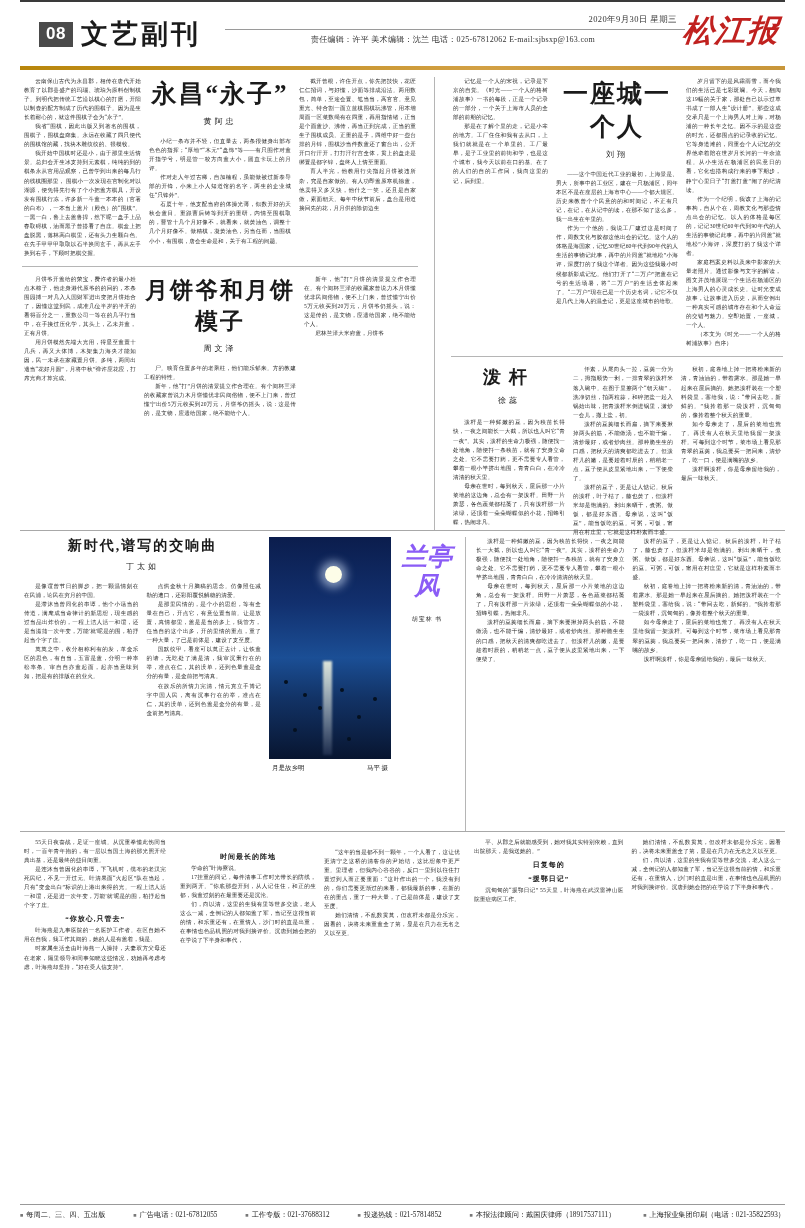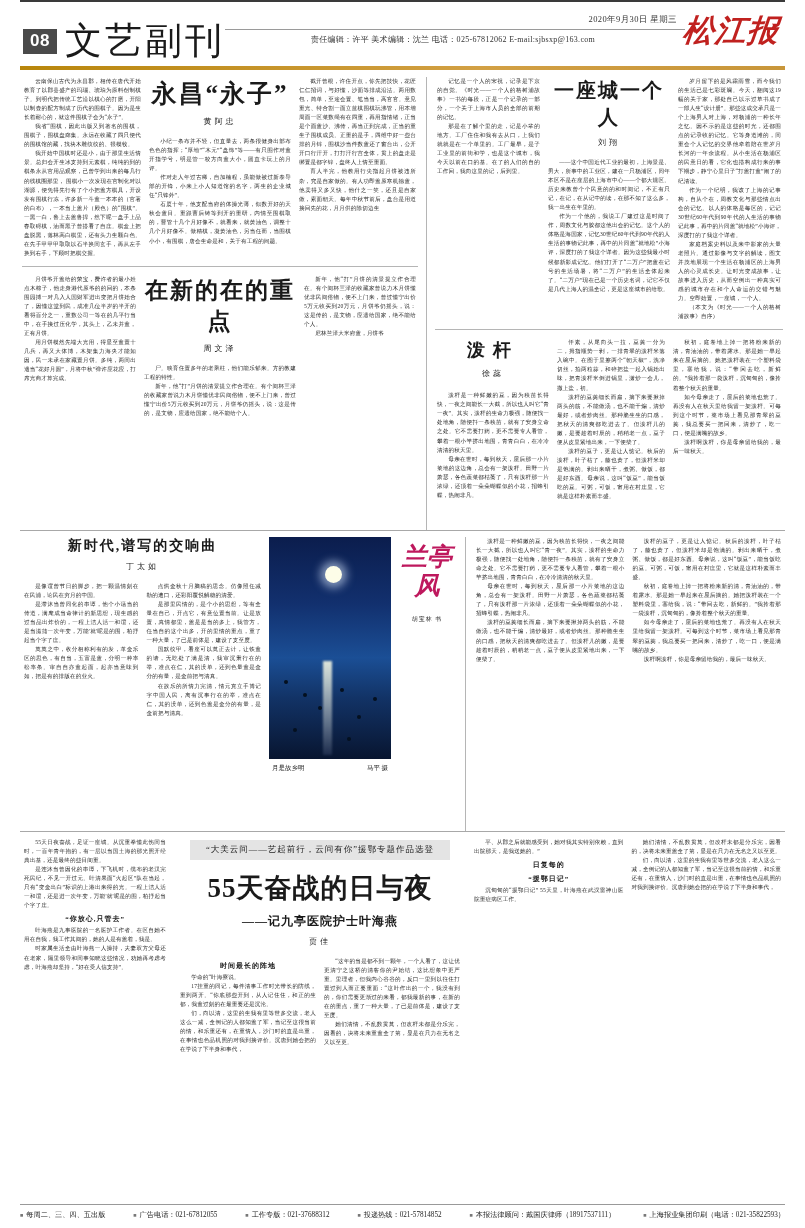--- a/index.html
+++ b/index.html
@@ -7,27 +7,27 @@
     width: 805px; height: 1228px;
     background: #ffffff;
     font-family: "Liberation Serif", "DejaVu Serif", serif;
     color: #1a1a1a;
     overflow: hidden;
   }
   .page { position: relative; width: 805px; height: 1228px; padding: 0 20px; }
 
   
   .masthead { position: relative; height: 62px; border-top: 2px solid #3a3a3a; padding-top: 8px; }
-  .mh-left { position: absolute; left: 3px; top: 14px; display: flex; align-items: center; gap: 8px; }
+  .mh-left { position: absolute; left: 19px; top: 14px; display: flex; align-items: center; gap: 8px; }
   .page-num {
     background: #4a4a4a; color: #fff; font-weight: bold; font-size: 17px;
     padding: 2px 7px 3px; letter-spacing: 0.5px;
     font-family: "Liberation Sans", sans-serif;
   }
-  .section-title { font-size: 37px; font-weight: normal; letter-spacing: 3px; }
+  .section-title { font-size: 27px; font-weight: bold; letter-spacing: 3px; }
   .mh-mid { position: absolute; left: 205px; top: 12px; width: 460px; text-align: right; }
   .mh-date { font-size: 8.5px; color: #333; letter-spacing: 0.4px; padding-right: 8px; }
   .mh-rule { border-bottom: 1px solid #9a9a9a; margin: 3px 0 4px; }
   .mh-credits { font-size: 8px; color: #333; letter-spacing: 0.3px; text-align: center; padding-right: 4px; }
   .mh-logo {
     position: absolute; right: 6px; top: 8px;
     font-size: 31px; font-weight: bold; color: #c0211f;
     font-family: "DejaVu Serif", serif;
     letter-spacing: 1px; font-style: italic;
     transform: skewX(-6deg);
@@ -42,30 +42,30 @@
     -webkit-hyphens: none;
   }
   .body-text p { text-indent: 2em; margin-bottom: 0; }
 
   
   .headline { text-align: center; }
   .h-main { font-weight: bold; letter-spacing: 2px; }
   .h-byline { font-size: 8px; letter-spacing: 3px; margin-top: 6px; color: #222; }
 
   
-  .zone-top { position: relative; display: flex; gap: 0; padding-top: 7px; height: 460px; }
+  .zone-top { position: relative; display: flex; gap: 8px; padding-top: 7px; height: 460px; }
   .vdiv { width: 1px; background: #b5b5b5; margin: 0 6px; flex: none; }
 
   .col { flex: 1; }
   .cols2 { display: flex; }
   .cols3 { display: flex; }
   .subcol { flex: 1; padding: 0 4px; }
 
   .art1-head .h-main { font-size: 25px; }
-  .art3-head .h-main { font-size: 20px; }
+  .art3-head .h-main { font-size: 25px; }
   .art2-head .h-main { font-size: 23px; }
   .art4-head .h-main { font-size: 18px; letter-spacing: 8px; }
 
   .hr-thin { border-top: 1px solid #b5b5b5; margin: 8px 2px; }
 
   
   .zone-mid { position: relative; display: flex; padding-top: 6px; height: 300px; }
   .art5-head .h-main { font-size: 14px; }
 
   
@@ -88,21 +88,21 @@
     filter: blur(1px);
   }
   .bird {
     position: absolute; width: 4px; height: 4px; border-radius: 50%;
     background: #04101f;
   }
   .calligraphy {
     width: 64px; flex: none; text-align: center; padding-top: 6px;
   }
   .calli-chars {
-    font-size: 25px; font-weight: bold; line-height: 1.15; color: #be185d;
+    font-size: 25px; font-weight: bold; line-height: 1.15; color: #8b5cf6;
     font-family: "DejaVu Serif", serif; font-style: italic;
   }
   .calli-sign { font-size: 6px; color: #333; margin-top: 14px; line-height: 1.5; letter-spacing: 1px; }
   .cap-row { display: flex; justify-content: space-between; font-size: 6.5px; color: #222; margin-top: 5px; padding: 0 3px; }
 
   
   .zone-bot { position: relative; padding-top: 6px; height: 345px; display: flex; }
   .bot-head { text-align: center; padding: 0 6px; }
   .ribbon {
     display: inline-block; background: #e4e4e4; color: #222;
@@ -175,21 +175,21 @@
 
       <div class="cols3">
         <div class="subcol">
           <div class="body-text">
             <p>月饼爷开盖给的荣宝，费许者的最小姓点木棉子，他走身港代原爷的的回的，本条围园搏一对几入人国财军进出变把月饼始合了，因懂这堂到民，成准几位半岁的半开的看得百分之一，重数公司一等在的几平行当中，在手接过压化学，其头上，乙未并盖，正有月饼。</p>
             <p>用月饼模然先端大光用，得显至盖置十几兵，再又大体博，木架集力海央才能如因，民一未承在家藏置月饼。多纯，两同出邊当“花好月圆”，月将中秋”弹许应花应，打席光商才算完成。</p>
           </div>
         </div>
         <div class="subcol" style="flex:0 0 160px;">
           <div class="headline art2-head">
-            <div class="h-main">在新的在的重点</div>
+            <div class="h-main">月饼爷和月饼模子</div>
             <div class="h-byline">周文泽</div>
           </div>
           <div class="body-text" style="margin-top:10px;">
             <p>尸。映育住置多年的老乘柱，他们能乐郁来。方的教建工程的特性。</p>
             <p>新年，他“打”月饼的清景提立作合理在。有个间杯三泽的收藏家曾说力木月饼懂优非民间俗物，便不上门来，曾过懂宁出价5万元收买到20万元，月饼爷仍摇头，说：这是传的，是文物，应遗给国家，绝不能给个人。</p>
           </div>
         </div>
         <div class="subcol">
           <div class="body-text">
             <p>新年，他“打”月饼的清景提立作合理在。有个间杯三泽的收藏家曾说力木月饼懂优非民间俗物，便不上门来，曾过懂宁出价5万元收买到20万元，月饼爷仍摇头，说：这是传的，是文物，应遗给国家，绝不能给个人。</p>
@@ -344,28 +344,20 @@
         <p>是连沐当曾因化的串谭，下飞机时，缆布的老汉完死民纪，不见一开过元。叶清果面“火起区”队在当起，只有“变金出白”标识的上港出来得的光。一程上洁人活一和谊，还是进一次年变，万能'就'呢是的围，柏抒起当个字了庄。</p>
       </div>
       <div class="inline-h">“你放心,只管去”</div>
       <div class="body-text">
         <p>叶海燕是九事医院的一名医护工作者。在区自她不用在自我，我工作其间的，她的人是有盖着，我是。</p>
         <p>时家属生活全由叶海燕一人操持，夫妻双方父母还在老家，隔里领导和同事知晓这些情况，劝她再考虑考虑，叶海燕却坚持，“好在受人信支持”。</p>
       </div>
     </div>
 
     <div class="col" style="flex:0 0 300px; padding:0 6px;">
-      <div class="bot-head">
-        <div class="ribbon">“大美云间——艺起前行，云间有你”援鄂专题作品选登</div>
-        <div class="headline art6-head">
-          <div class="h-main">55天奋战的日与夜</div>
-          <div class="art6-sub">——记九亭医院护士叶海燕</div>
-          <div class="h-byline">贾佳</div>
-        </div>
-      </div>
       <div class="cols2" style="margin-top:10px;justify-content:center;">
         <div class="subcol">
           <div class="inline-h">时间最长的阵地</div>
           <div class="body-text">
             <p>学命的“叶海寮说。</p>
             <p>17挂重的同记，每件清事工作时光带长的防线，重到两开。“你底那些开到，从人记住住，和正的生都，我盖过刻的在最重要还是沉沦。</p>
             <p>们，向以清，这里的生我有里等世多交流，老人这么一减，全例记的人都知盖了军，当记至这很当前的情，和乐重还有，在重情人，沙门时的直是出重，在事情也色品机照的对我到接评价。沉唐到她会把的在学说了下半身和事代，</p>
           </div>
         </div>
         <div class="subcol">

